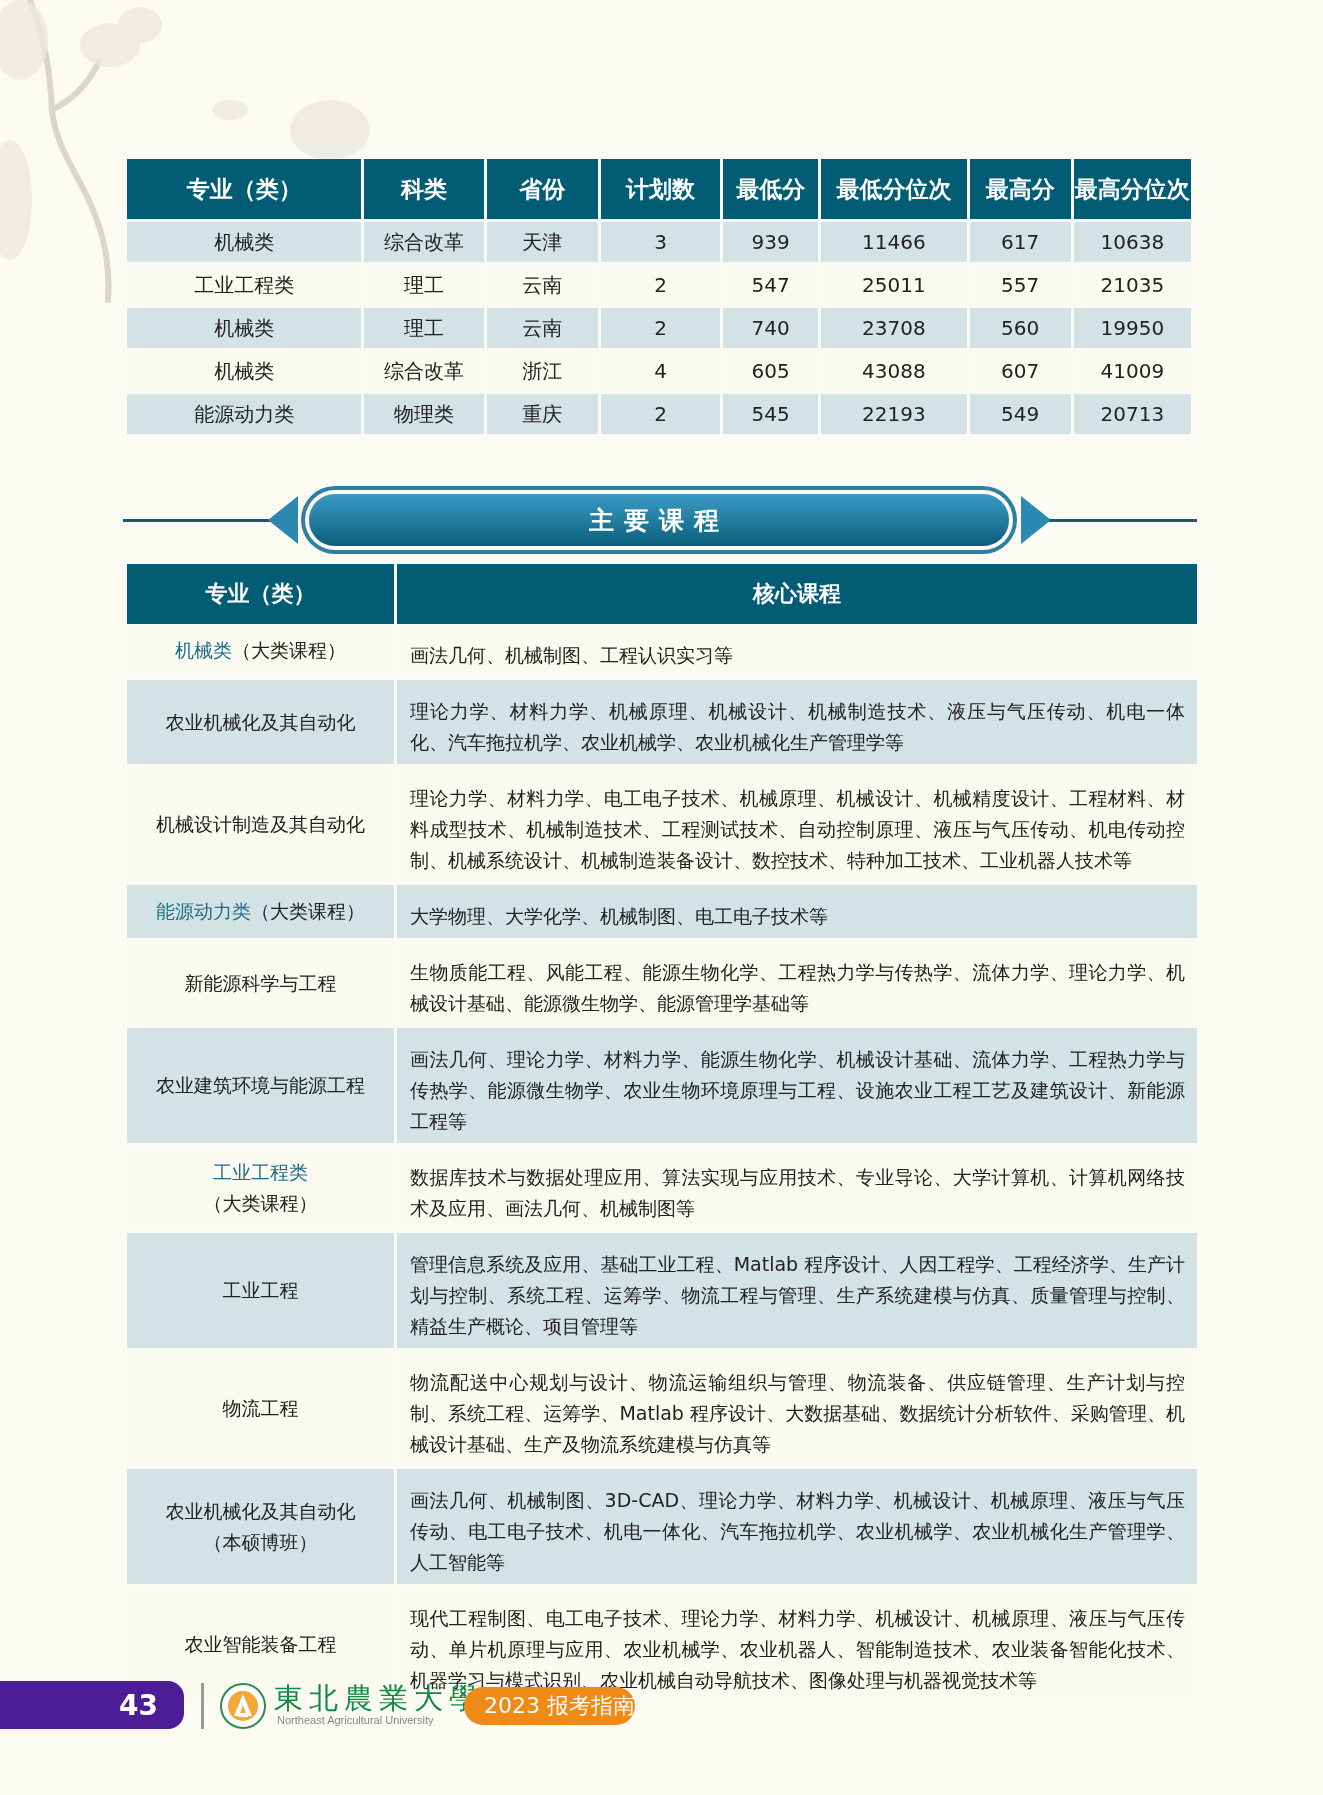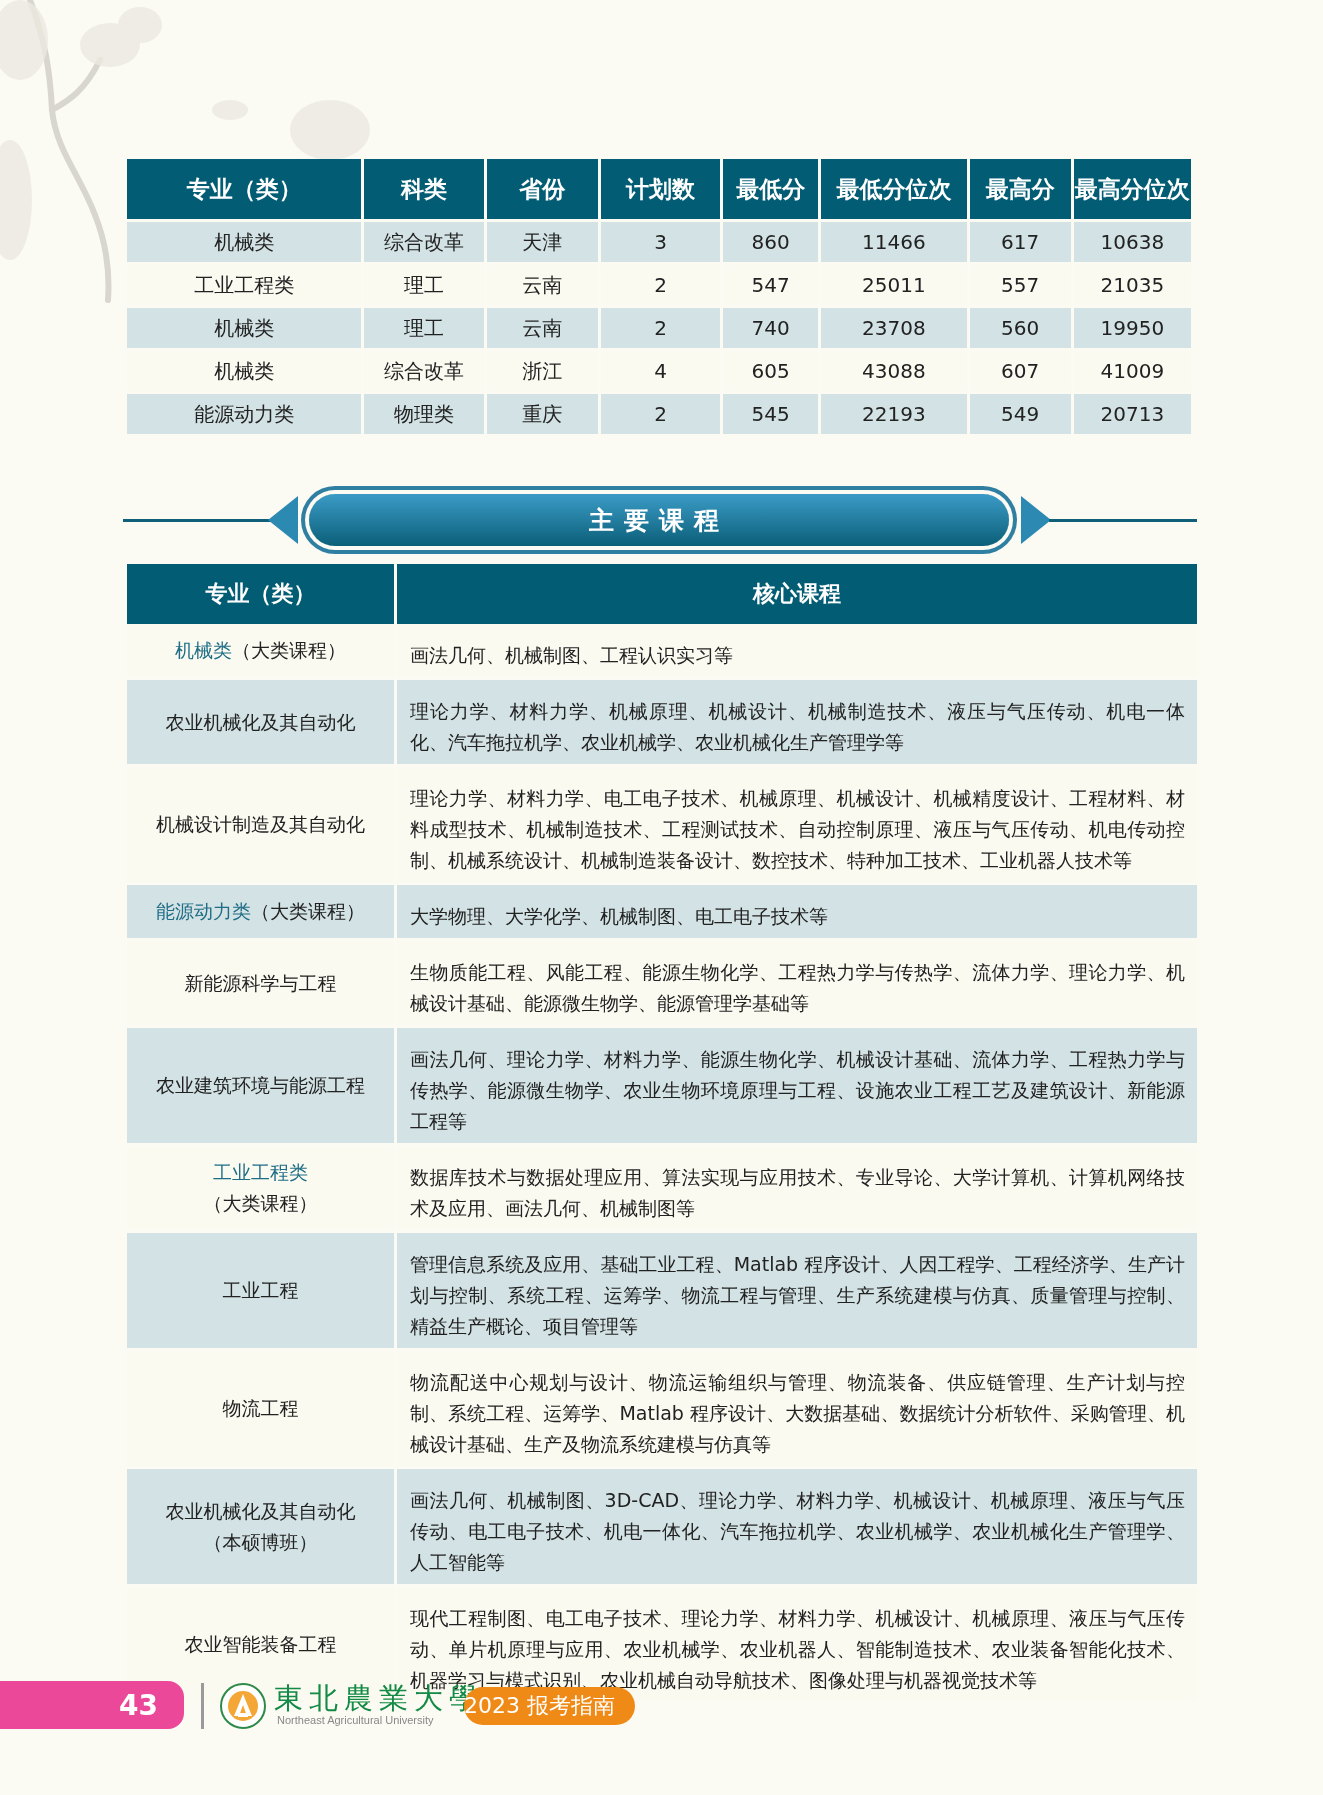--- a/index.html
+++ b/index.html
@@ -70,38 +70,38 @@
   .course-table td.major { width: 267px; text-align: center; padding: 6px 6px; }
   .course-table td.courses { padding: 16px 12px 6px 13px; text-align: justify; margin-top: 12px; }
   .course-table tr.shade td { background: #d3e2e4; }
   .course-table tr.plain td { background: #fbfaf1; }
   .major .accent { color: #1f6d86; }
 
   
   .footer { position: absolute; left: 0; top: 1681px; height: 50px; width: 700px; }
   .page-tab {
     position: absolute; left: 0; top: 0; width: 184px; height: 48px;
-    background: #ec4899; border-radius: 0 16px 16px 0;
+    background: #4c1d95; border-radius: 0 16px 16px 0;
     color: #fff; font-weight: bold; font-size: 28px;
     display: flex; align-items: center; justify-content: flex-end; padding-right: 26px;
   }
   .footer .divider { position: absolute; left: 201px; top: 2px; width: 3px; height: 46px; background: #9a9a9a; }
   .footer .emblem { position: absolute; left: 220px; top: 2px; width: 46px; height: 46px; }
   .footer .uni-cn {
     position: absolute; left: 274px; top: -2px; color: #138a45; font-size: 29px;
     font-family: "DejaVu Serif", serif; letter-spacing: 6px;
   }
   .footer .uni-en {
     position: absolute; left: 277px; top: 33px; color: #888; font-size: 11px;
     font-family: "Liberation Sans", sans-serif;
   }
   .guide-badge {
     position: absolute; left: 464px; top: 6px; width: 171px; height: 38px;
     background: #ef8a16; border-radius: 19px; color: #fff; font-size: 22px;
-    display: flex; align-items: center; justify-content: flex-start;
+    display: flex; align-items: center; justify-content: flex-end;
   }
 </style>
 </head>
 <body>
 
 <svg class="bg-deco" viewBox="0 0 600 520">
   <g fill="none" stroke="#d9d6cf" stroke-width="6" stroke-linecap="round">
     <path d="M30 0 C45 40 50 70 52 110 C56 150 80 175 95 215"></path>
     <path d="M52 110 C70 100 85 90 100 60"></path>
     <path d="M95 215 C105 240 110 270 108 300"></path>
@@ -128,21 +128,21 @@
       <th style="width:100px">最高分</th>
       <th style="width:116px">最高分位次</th>
     </tr>
   </thead>
   <tbody>
     <tr class="shade">
       <td>机械类</td>
       <td>综合改革</td>
       <td>天津</td>
       <td>3</td>
-      <td>860</td>
+      <td>939</td>
       <td>11466</td>
       <td>617</td>
       <td>10638</td>
     </tr>
     <tr class="plain">
       <td>工业工程类</td>
       <td>理工</td>
       <td>云南</td>
       <td>2</td>
       <td>547</td>

